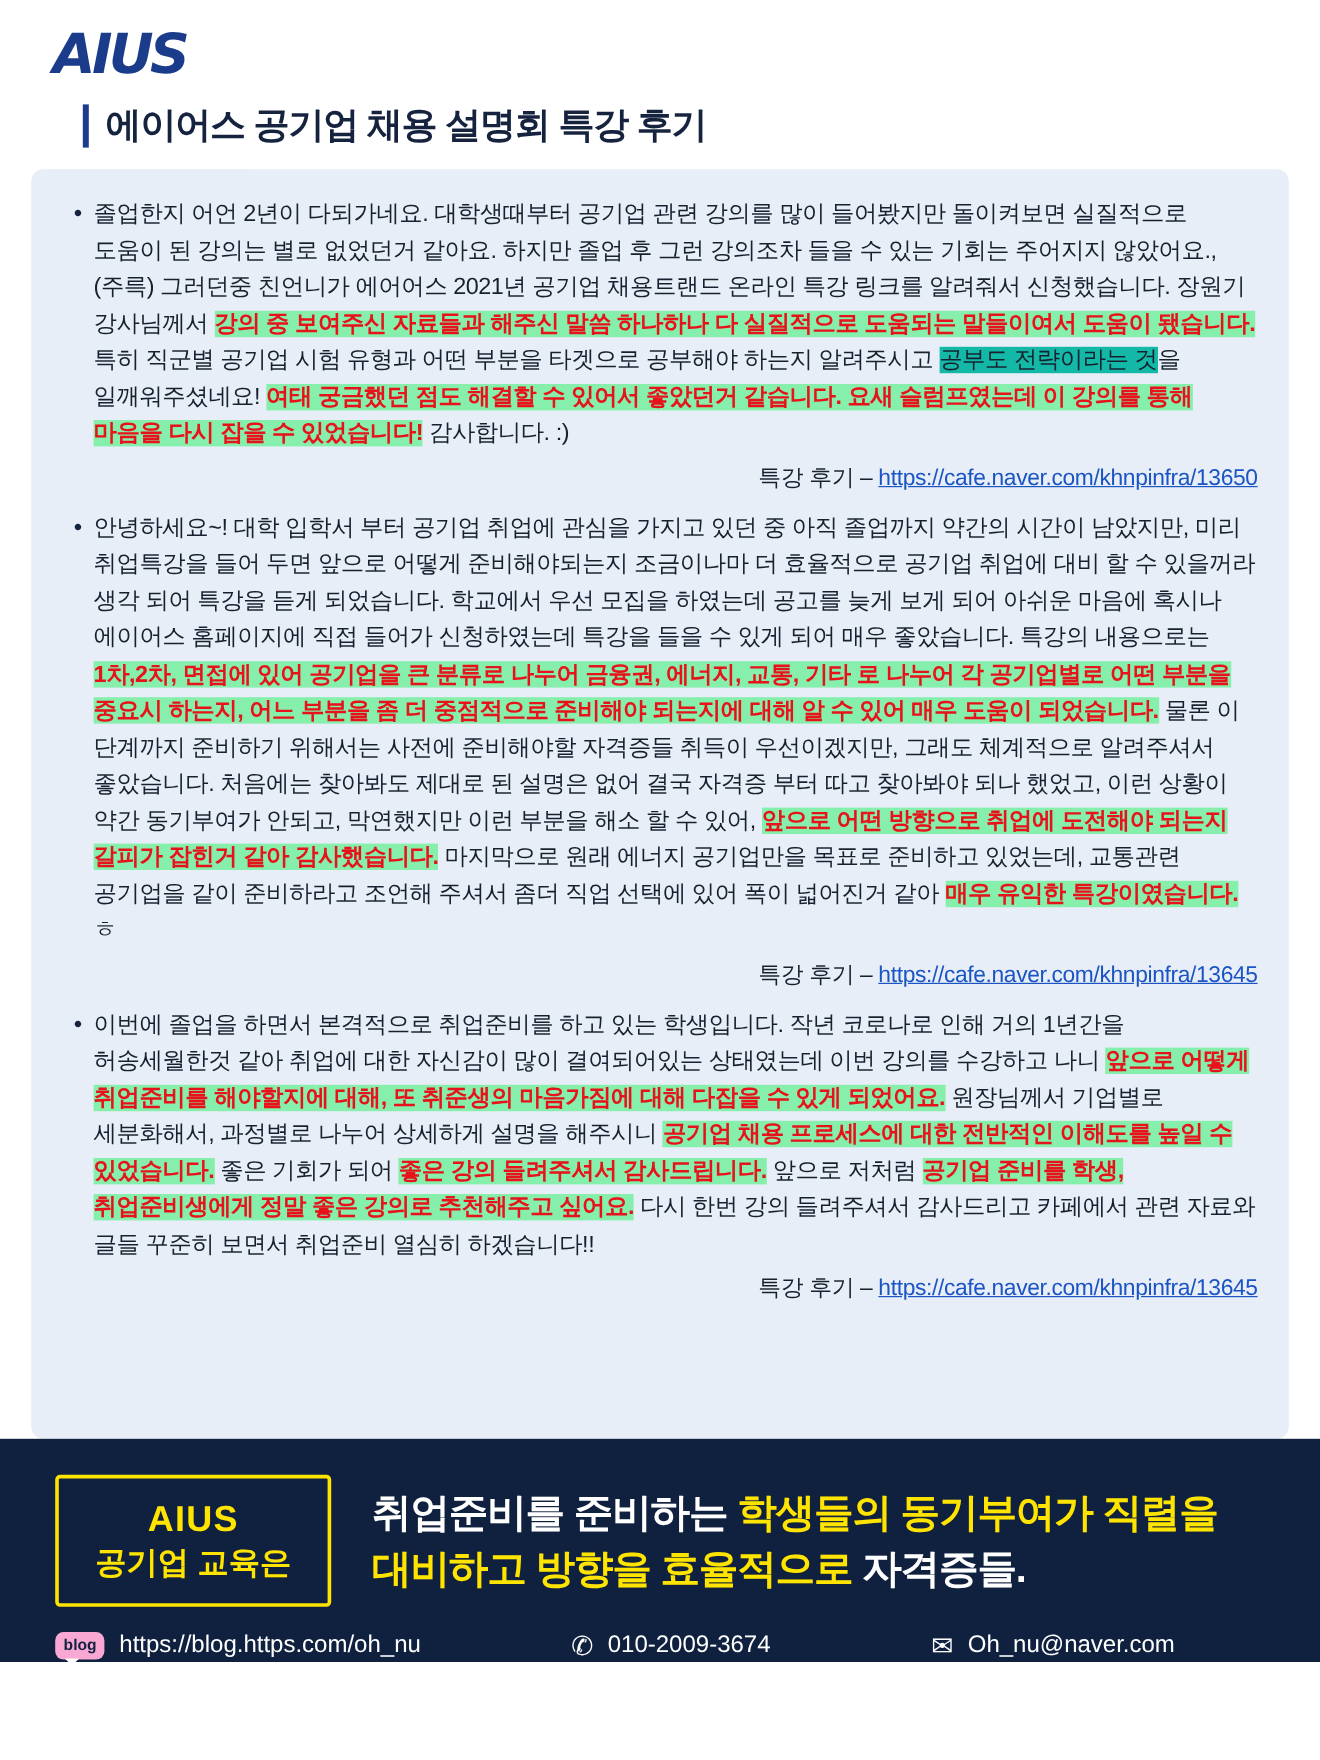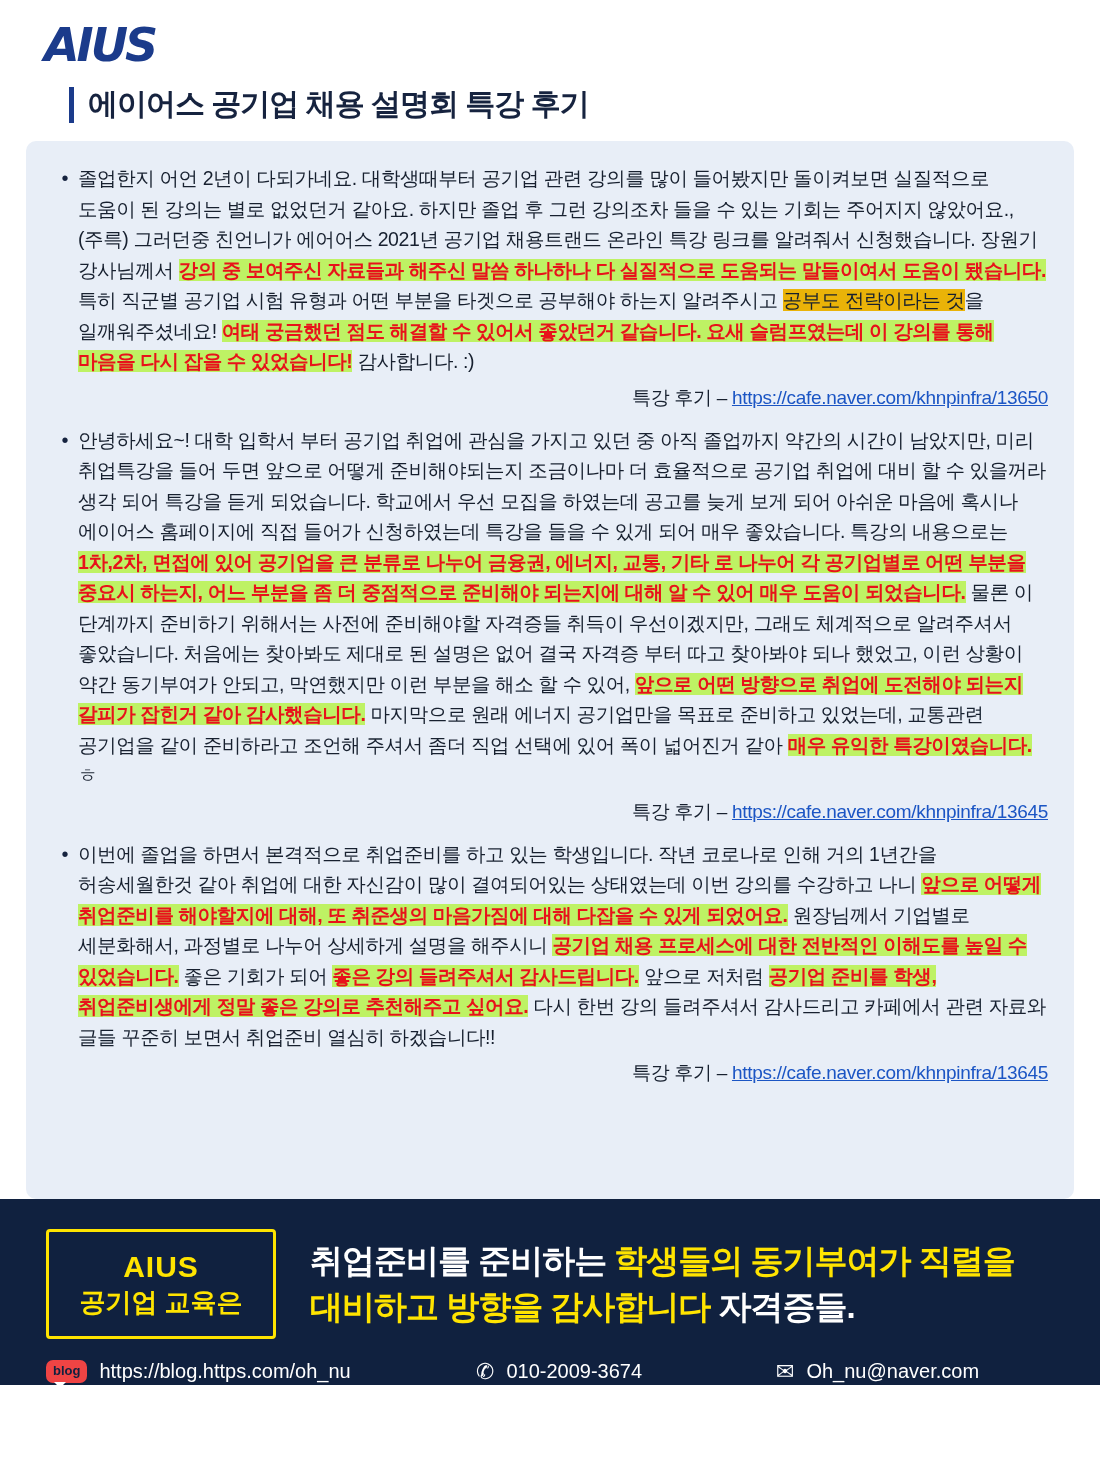--- a/index.html
+++ b/index.html
@@ -40,22 +40,22 @@
   .bullet{
     flex:0 0 26px;
     font-size:20px;line-height:30px;color:#16233f;text-align:center;
   }
   .body-text{
     font-size:19.5px;line-height:30.5px;color:#17202f;
     letter-spacing:-0.4px;
     word-break:keep-all;
     flex:1 1 auto;
   }
-  .hl{background:#eab308;text-align:center;}
-  .hl-red{background:#bef264;color:#e8121a;font-weight:bold;}
+  .hl{background:#14b8a6;text-align:center;}
+  .hl-red{background:#86efac;color:#e8121a;font-weight:bold;}
   .src{
     text-align:right;
     font-size:19px;
     color:#17202f;
     margin-top:8px;
     letter-spacing:-0.3px;
   }
   .src a{color:#1b55c4;text-decoration:underline;}
 
   
@@ -96,21 +96,21 @@
     margin-top:20px;
     display:flex;align-items:center;
     padding:0 46px;
     gap:0;
     font-size:20px;
   }
   .fitem{display:flex;align-items:center;gap:12px;}
   .fitem.blog{flex:0 0 430px;}
   .fitem.tel{flex:0 0 300px;}
   .blogicon{
-    background:#ef4444;color:#10213f;
+    background:#f9a8d4;color:#10213f;
     font-weight:bold;font-size:13px;
     border-radius:7px;
     padding:4px 7px 6px 7px;
     position:relative;
     line-height:1;
   }
   .blogicon::after{
     content:"";position:absolute;left:8px;bottom:-5px;
     border-left:6px solid transparent;border-right:6px solid transparent;
     border-top:6px solid #ffffff;
@@ -166,21 +166,21 @@
     </div>
 
   </div>
 
   <div class="footer">
     <div class="footer-top">
       <div class="badge">
         <div class="b1">AIUS</div>
         <div>공기업 교육은</div>
       </div>
-      <div class="slogan"><span>취업준비를 준비하는 </span><span class="y">학생들의 동기부여가 직렬을</span><br><span class="y">대비하고 방향을 감사합니다</span><span> 자격증들.</span></div>
+      <div class="slogan"><span>취업준비를 준비하는 </span><span class="y">학생들의 동기부여가 직렬을</span><br><span class="y">대비하고 방향을 효율적으로</span><span> 자격증들.</span></div>
     </div>
     <div class="footer-bar">
       <div class="fitem blog">
         <span class="blogicon">blog</span>
         <span>https://blog.https.com/oh_nu</span>
       </div>
       <div class="fitem tel">
         <span class="glyph">✆</span>
         <span>010-2009-3674</span>
       </div>

